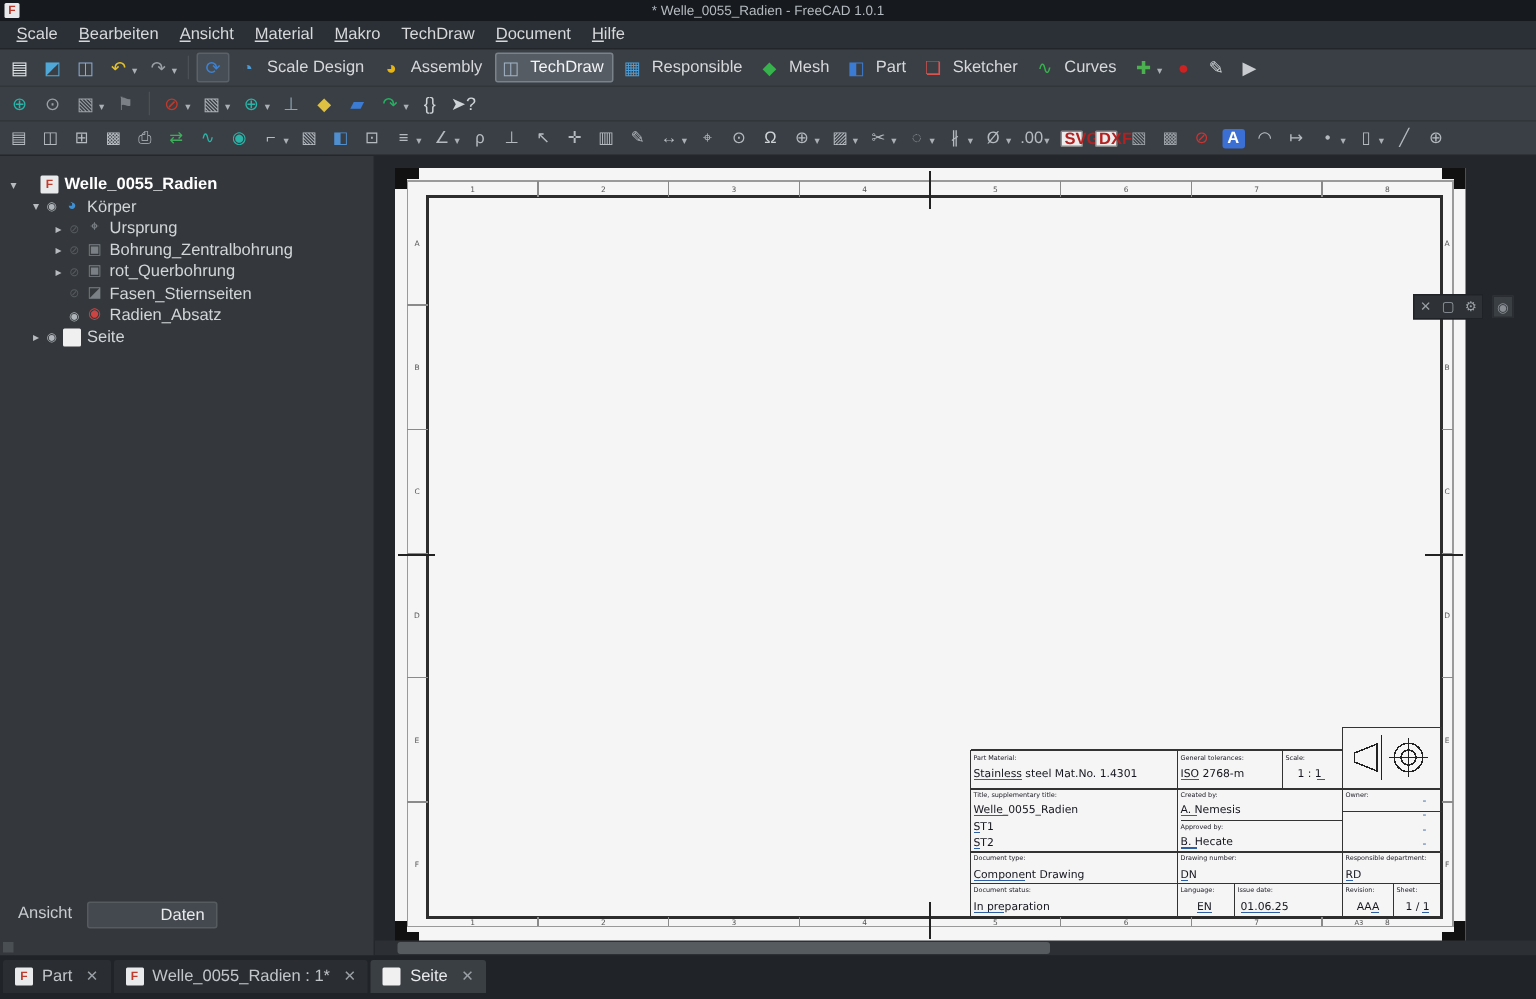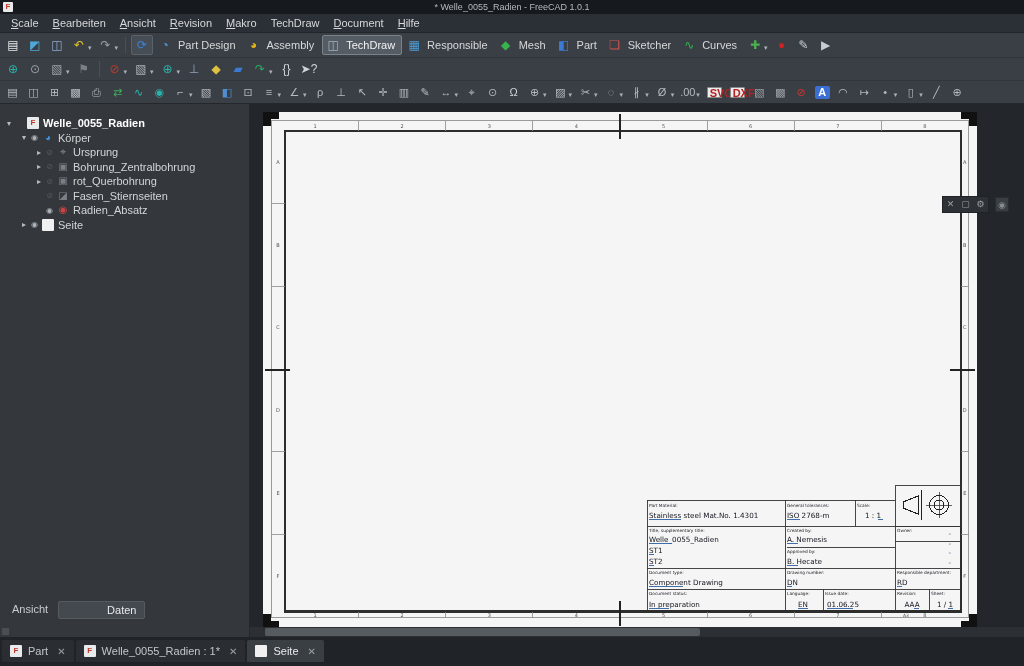--- a/index.html
+++ b/index.html
@@ -57,21 +57,21 @@
 
 <div class="titlebar">
   <span class="fc-logo">F</span>
   <span>* Welle_0055_Radien - FreeCAD 1.0.1</span>
 </div>
 
 <div class="menubar" id="menubar">
     <div class="menu-item">Scale</div>
     <div class="menu-item">Bearbeiten</div>
     <div class="menu-item">Ansicht</div>
-    <div class="menu-item">Revision</div>
+    <div class="menu-item">Material</div>
     <div class="menu-item">Makro</div>
     <div class="menu-item no-mn">TechDraw</div>
     <div class="menu-item">Document</div>
     <div class="menu-item">Hilfe</div>
   </div>
 
 <div class="toolbar" id="toolbar1">
     <div class="tbtn">
       <span class="ticon" style="color: rgb(228, 231, 234);">▤</span>
     </div>
@@ -88,21 +88,21 @@
     <div class="tbtn">
       <span class="ticon" style="color: rgb(154, 160, 166);">↷</span>
       <span class="dd">▾</span>
     </div>
     <div class="tsep"></div>
     <div class="tbtn boxed">
       <span class="ticon" style="color: rgb(59, 130, 212);">⟳</span>
     </div>
     <div class="tbtn">
       <span class="ticon" style="color: rgb(75, 156, 214);">◔</span>
-      <span class="tlabel">Part Design</span>
+      <span class="tlabel">Scale Design</span>
     </div>
     <div class="tbtn">
       <span class="ticon" style="color: rgb(232, 181, 15);">◕</span>
       <span class="tlabel">Assembly</span>
     </div>
     <div class="tbtn active">
       <span class="ticon" style="color: rgb(159, 178, 197);">◫</span>
       <span class="tlabel">TechDraw</span>
     </div>
     <div class="tbtn">

